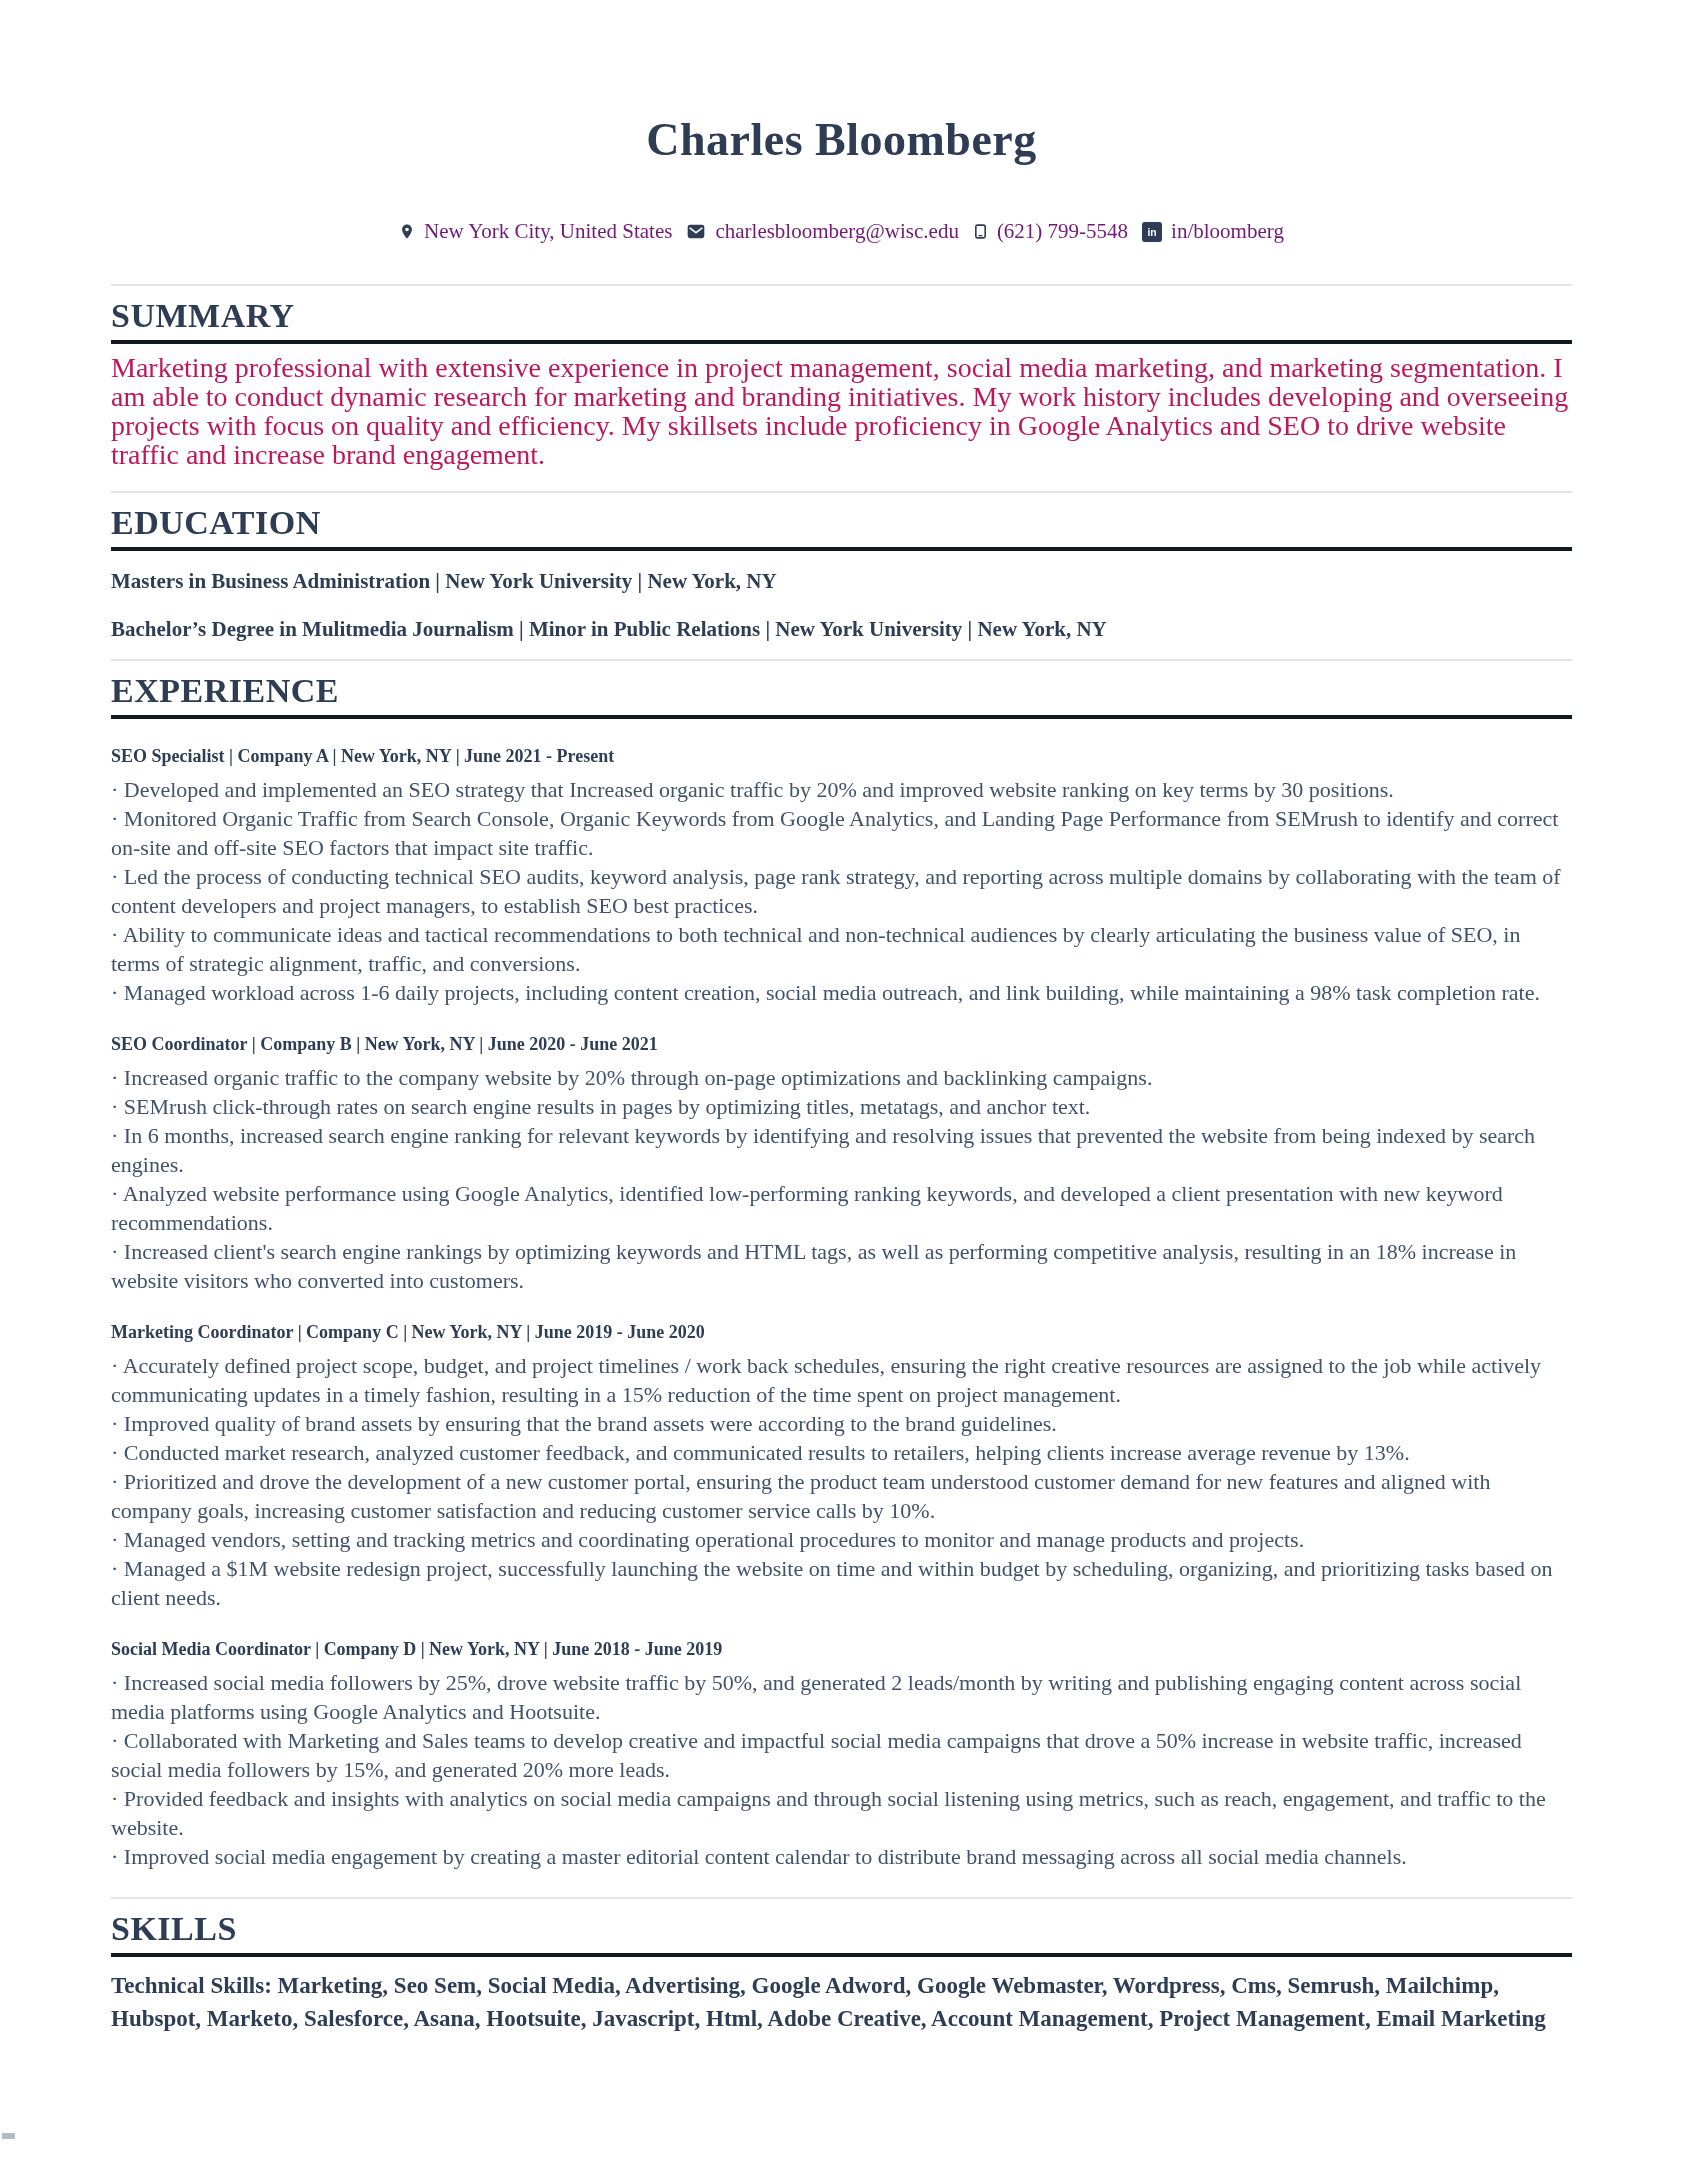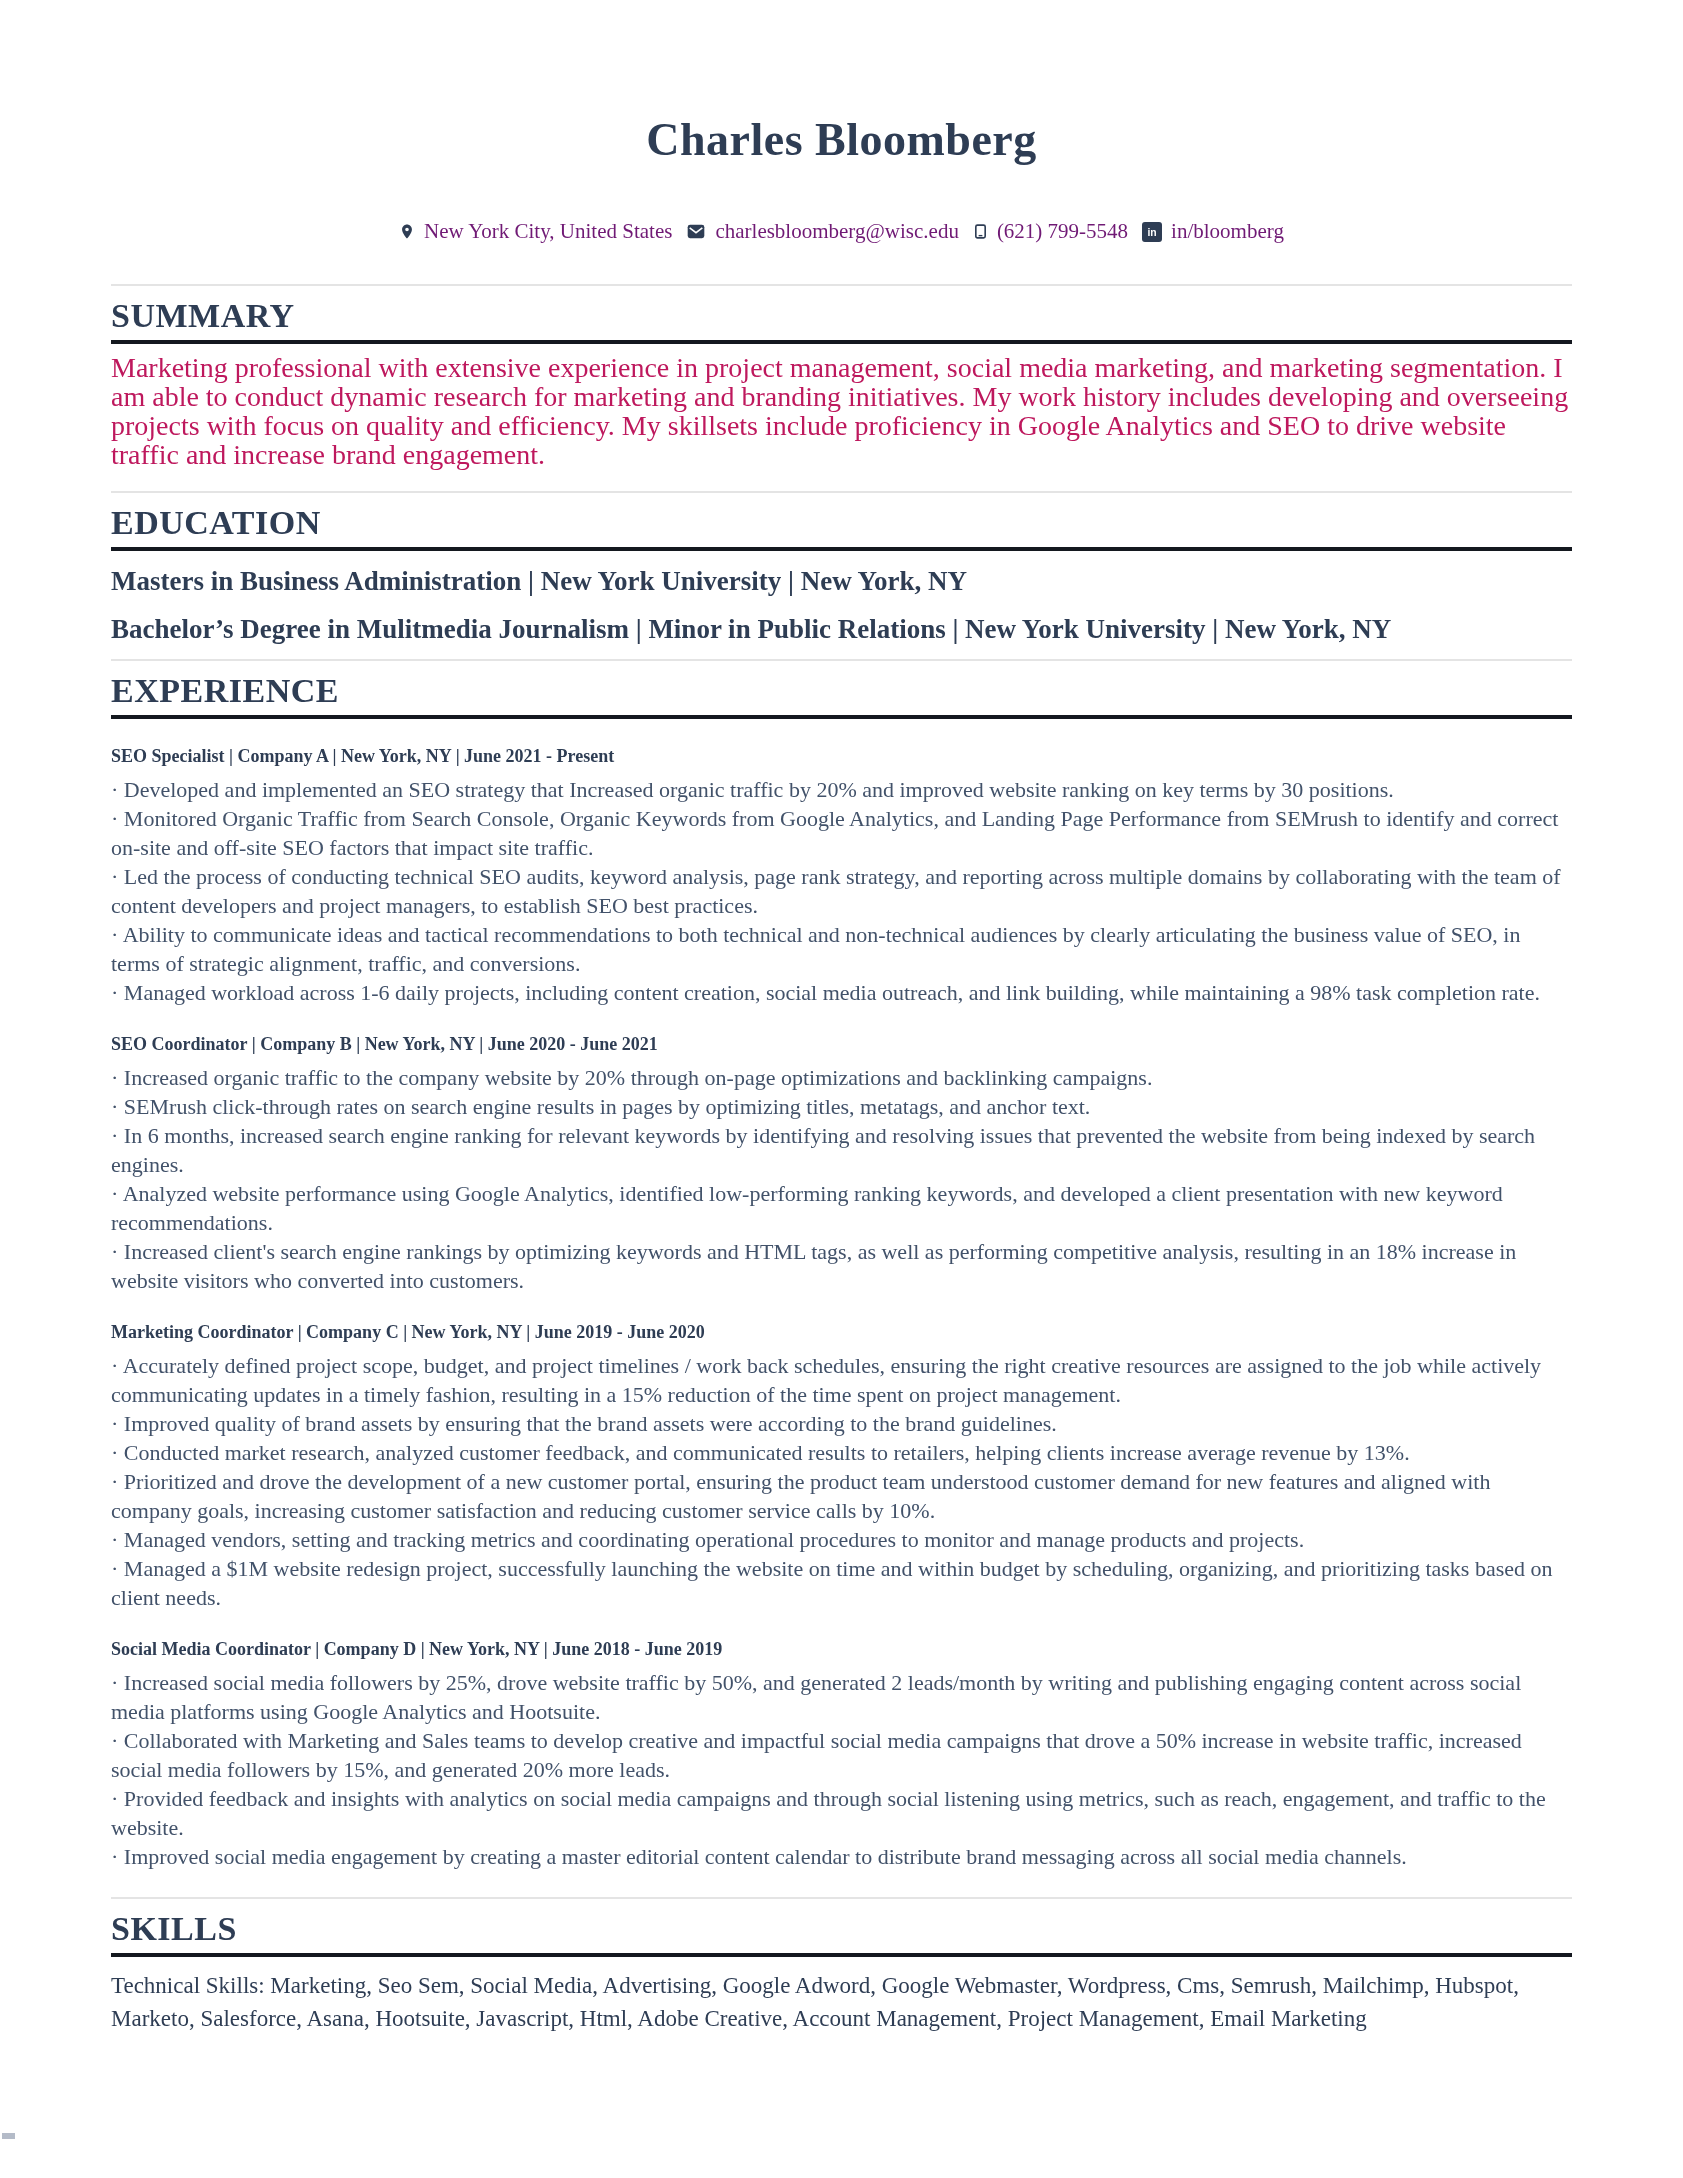--- a/index.html
+++ b/index.html
@@ -38,39 +38,39 @@
   }
   .heavy-rule { height:4px; background:#14181f; margin-top:6px; }
 
   p.body-text {
     margin:9px 0 0 0;
     font-size:28px; line-height:29px; color:#be185d;
   }
 
   p.edu-item {
     margin:15px 0 0 0;
-    font-size:27px; line-height:30px; font-weight:700; color:#2e3d54;
+    font-size:21px; line-height:30px; font-weight:700; color:#2e3d54;
   }
   p.edu-item + p.edu-item { margin-top:18px; }
 
   .job { margin-top:22px; }
   .job:first-of-type { margin-top:12px; }
   h3.job-title {
     margin:0 0 4px 0;
     font-size:18px; line-height:30px; font-weight:700; color:#2e3d54;
   }
   p.bullet {
     margin:0;
     font-size:22px; line-height:29px; color:#42526a;
   }
   p.bullet::before { content:"\00B7\0020"; }
 
   p.skills-text {
     margin:12px 0 16px 0;
-    font-size:23px; line-height:33px; font-weight:400; color:#2e3d54;
+    font-size:23px; line-height:33px; font-weight:700; color:#2e3d54;
   }
 
   .artifact {
     position:absolute; left:2px; top:2133px;
     width:13px; height:6px; background:#76839a; opacity:0.55;
   }
 </style>
 </head>
 <body>
 

